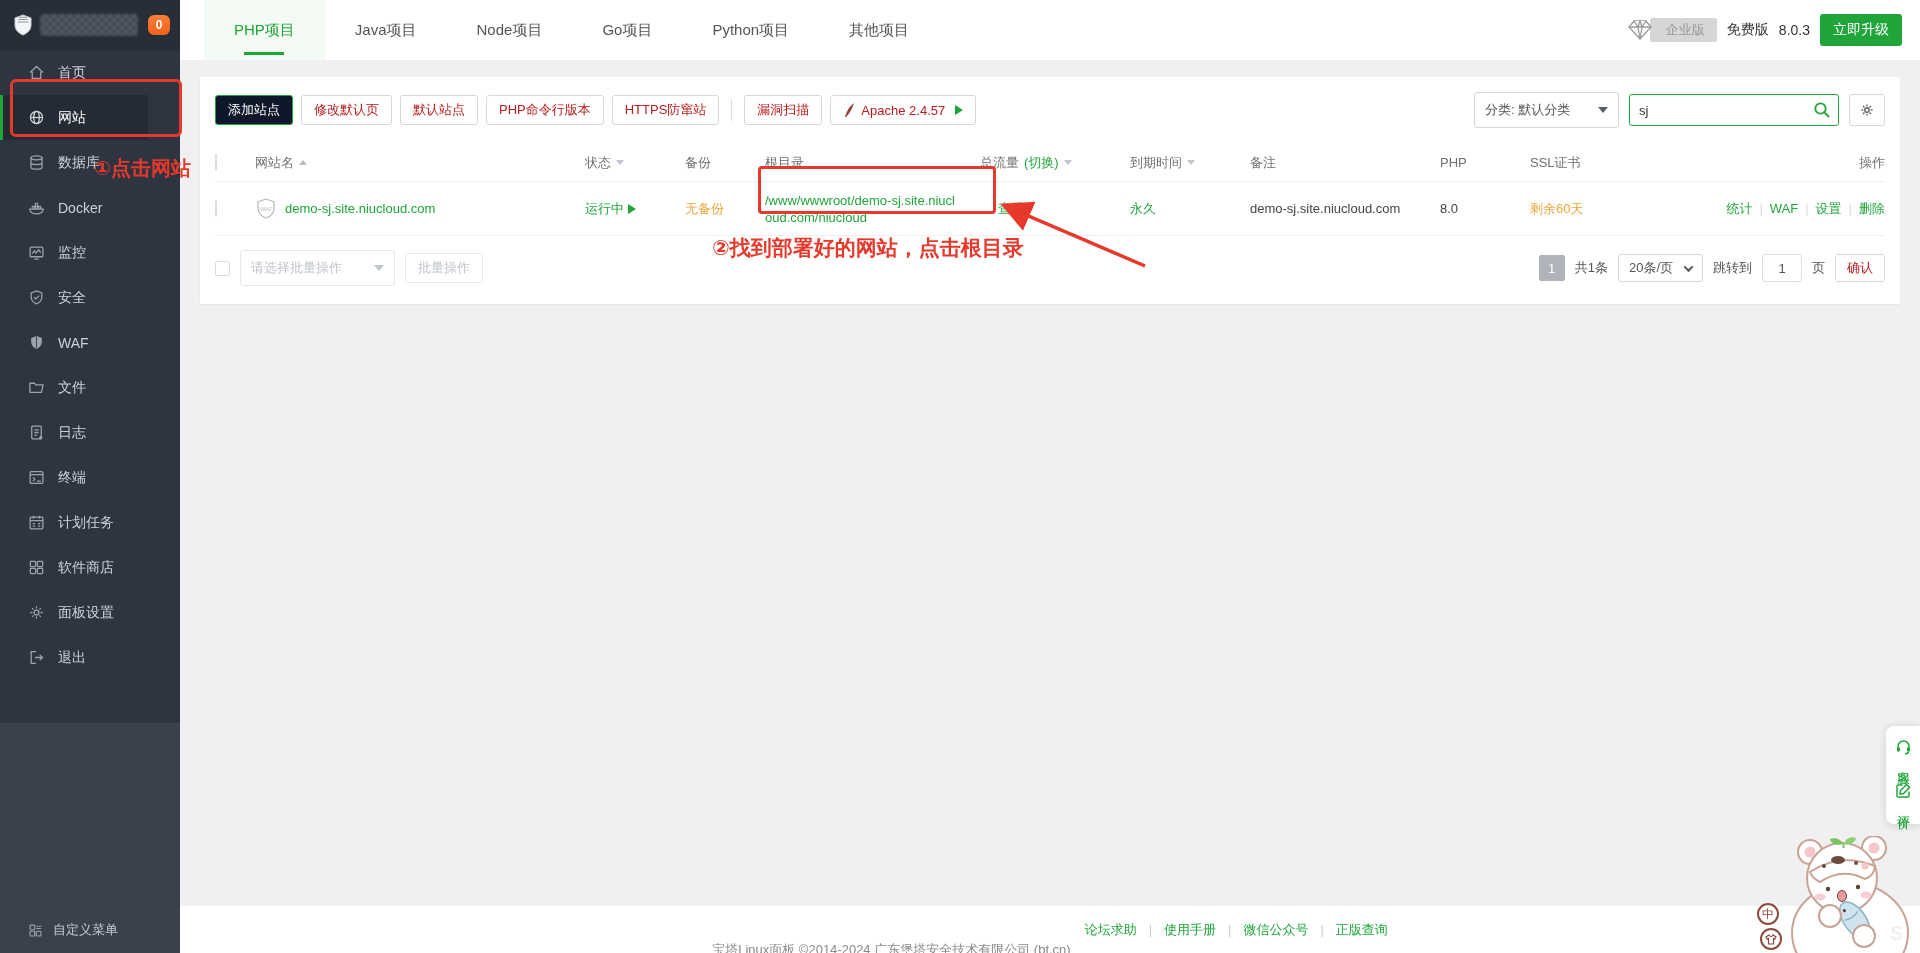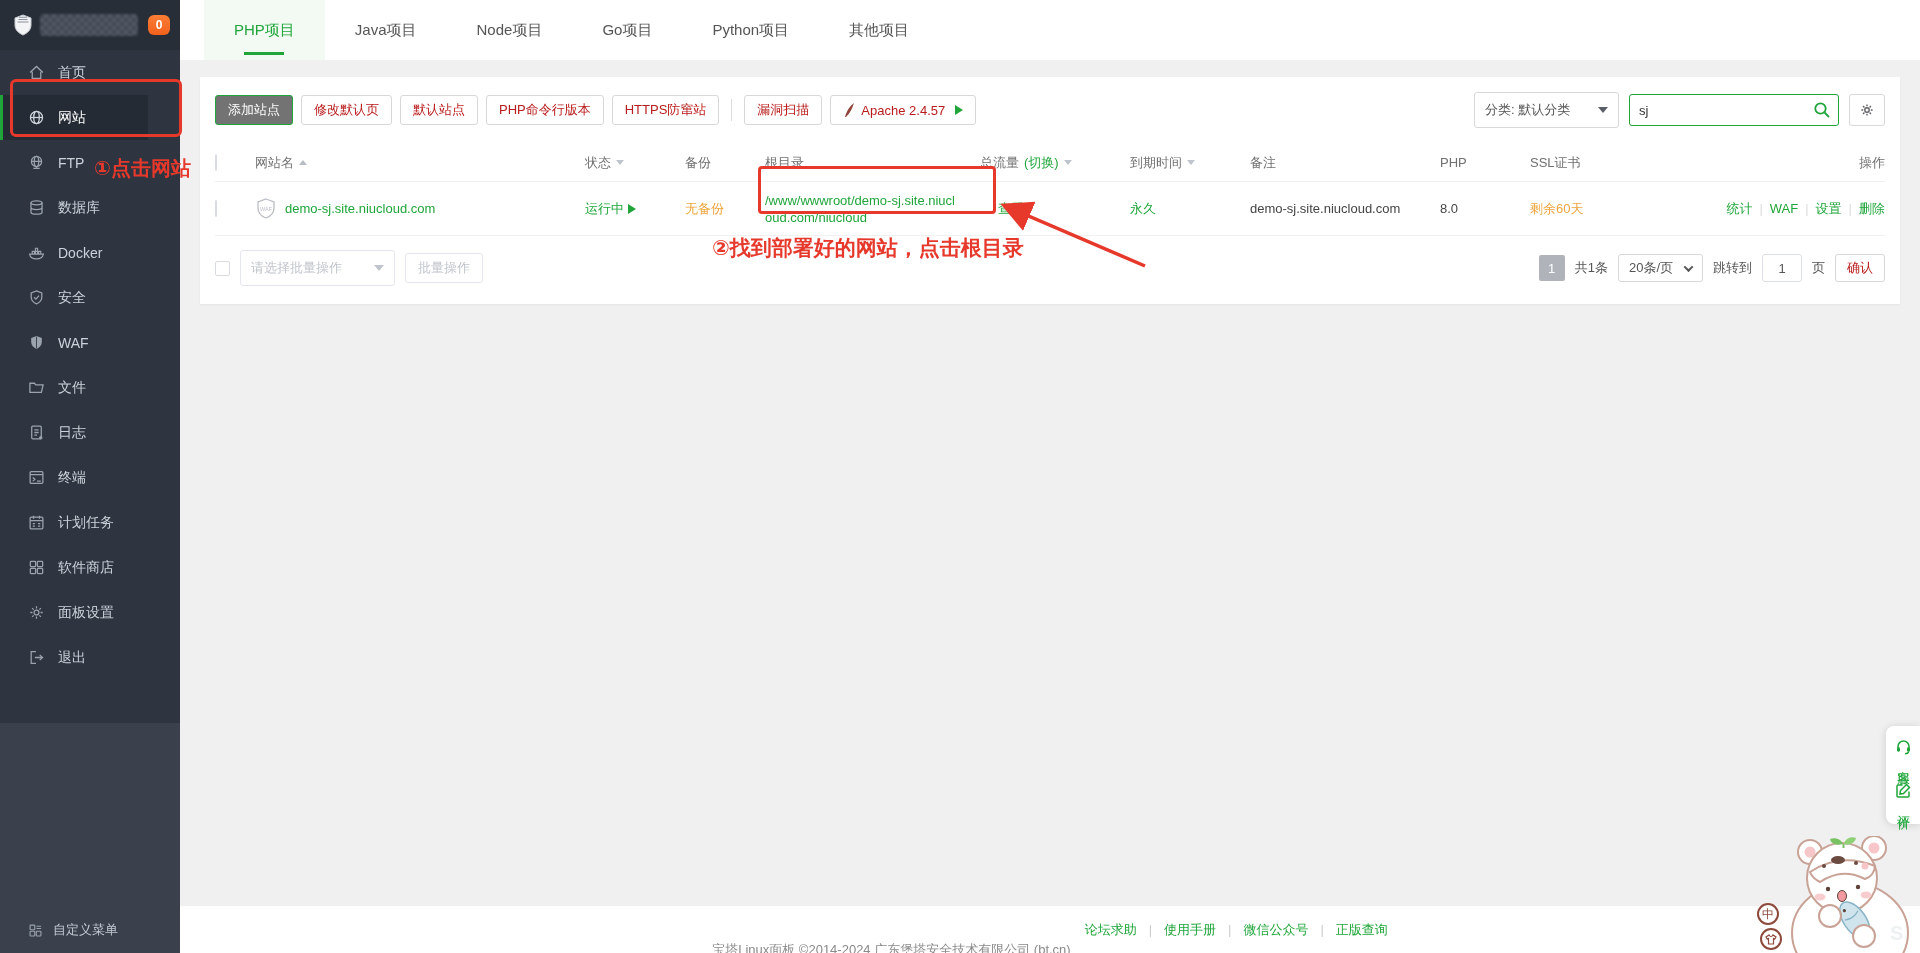--- a/index.html
+++ b/index.html
@@ -36,21 +36,21 @@
   .pill { background:#d6d6d6; color:#989898; font-size:13px; padding:3px 12px 3px 16px; border-radius:2px; margin-left:-13px; }
   .ver-label, .ver-num { font-size:14px; color:#333; }
   .btn-upgrade { background:#20a53a; color:#fff; font-size:14px; border:none; border-radius:3px; padding:7px 13px; cursor:pointer; }
 
   
   .panel { position:absolute; left:200px; top:77px; width:1700px; background:#fff; box-shadow:0 1px 2px rgba(0,0,0,.05);
     padding:15px 15px 18px; }
   .toolbar { display:flex; align-items:center; gap:8px; }
   .btn { height:30px; display:inline-flex; align-items:center; gap:6px; padding:0 12px; font-size:13px; color:#b91c1c;
     background:#fff; border:1px solid #d8d8d8; border-radius:3px; cursor:pointer; white-space:nowrap; }
-  .btn-green { background:#737373; border-color:#20a53a; color:#fff; }
+  .btn-green { background:#0f172a; border-color:#20a53a; color:#fff; }
   .vsep { width:1px; height:22px; background:#ddd; margin:0 4px; }
   .toolbar-right { margin-left:auto; display:flex; align-items:center; gap:10px; }
   .select { height:36px; display:inline-flex; align-items:center; gap:26px; padding:0 10px; font-size:13px; color:#555;
     background:#fff; border:1px solid #d8d8d8; border-radius:3px; cursor:pointer; white-space:nowrap; }
   .tri-down { width:0; height:0; border-left:5px solid transparent; border-right:5px solid transparent; border-top:6px solid #5a5e66; }
   .tri-down.light { border-top-color:#c0c4cc; }
   .search-box { position:relative; width:210px; }
   .search-box input { width:210px; height:32px; border:1px solid #20a53a; border-radius:3px; padding:0 32px 0 9px;
     font-size:13px; color:#333; outline:none; font-family:inherit; }
   .search-icon { position:absolute; right:8px; top:7px; width:18px; height:18px; color:#20a53a; cursor:pointer; }
@@ -146,44 +146,43 @@
             <circle cx="8" cy="8" r="5.7"></circle>
             <ellipse cx="8" cy="8" rx="2.6" ry="5.7"></ellipse>
             <path d="M2.3 8h11.4"></path>
           </svg>
         </span>
       <span>网站</span>
     </div>
     <div class="nav-item">
       <span class="icon">
           <svg viewBox="0 0 16 16" fill="none" stroke="currentColor" stroke-width="1.2">
-            <circle cx="8" cy="7" r="4.8"></circle>
-            <ellipse cx="8" cy="7" rx="2.1" ry="4.8"></ellipse>
-            <path d="M3.2 7h9.6M5 13.5h6M8 11.8v1.7"></path>
-          </svg>
-        </span>
-      <span>FTP</span>
-    </div>
-    <div class="nav-item">
-      <span class="icon">
-          <svg viewBox="0 0 16 16" fill="none" stroke="currentColor" stroke-width="1.2">
             <ellipse cx="8" cy="3.6" rx="5.2" ry="1.9"></ellipse>
             <path d="M2.8 3.6v8.8c0 1 2.3 1.9 5.2 1.9s5.2-.9 5.2-1.9V3.6M2.8 8c0 1 2.3 1.9 5.2 1.9S13.2 9 13.2 8"></path>
           </svg>
         </span>
       <span>数据库</span>
     </div>
     <div class="nav-item">
       <span class="icon">
           <svg viewBox="0 0 16 16" fill="none" stroke="currentColor" stroke-width="1.1">
             <path d="M1.5 9.5h13c-.6 2.8-2.8 4.5-6.5 4.5S2 12.3 1.5 9.5Z"></path>
             <path d="M4 9.5V7h2v2.5M7 9.5V7h2v2.5M10 9.5V7h2v2.5M7 6.5V4h2v2.5"></path>
           </svg>
         </span>
       <span>Docker</span>
+    </div>
+    <div class="nav-item">
+      <span class="icon">
+          <svg viewBox="0 0 16 16" fill="none" stroke="currentColor" stroke-width="1.2">
+            <rect x="2" y="3" width="12" height="9" rx="1"></rect>
+            <path d="M4 9l2-2.5 1.5 2L10 5.5 12 8M6 14.2h4"></path>
+          </svg>
+        </span>
+      <span>监控</span>
     </div>
     <div class="nav-item">
       <span class="icon">
           <svg viewBox="0 0 16 16" fill="none" stroke="currentColor" stroke-width="1.2">
             <path d="M8 1.8 13 3.7v3.8c0 3.2-2.2 5.3-5 6.5-2.8-1.2-5-3.3-5-6.5V3.7Z"></path>
             <path d="M5.7 7.8 7.4 9.5l3-3.3"></path>
           </svg>
         </span>
       <span>安全</span>
     </div>
@@ -276,20 +275,32 @@
 </div>
 
 <div class="tabbar">
   <div class="tab active">PHP项目</div>
   <div class="tab">Java项目</div>
   <div class="tab">Node项目</div>
   <div class="tab">Go项目</div>
   <div class="tab">Python项目</div>
   <div class="tab">其他项目</div>
 
+  <div class="tab-right">
+    <span class="diamond-wrap" style="z-index:1;">
+      <svg width="26" height="22" viewBox="0 0 26 22" fill="#fff" stroke="#9a9a9a" stroke-width="1.3">
+          <path d="M7 2h12l5 6-11 12L2 8Z"></path>
+          <path d="M2 8h22M7 2l4 6 2-6 2 6 4-6M11 8l2 12 2-12"></path>
+        </svg>
+    </span>
+    <span class="pill">企业版</span>
+    <span class="ver-label">免费版</span>
+    <span class="ver-num">8.0.3</span>
+    <button class="btn-upgrade">立即升级</button>
+  </div>
 </div>
 
 <div class="panel">
 
   <div class="toolbar">
     <button class="btn btn-green">添加站点</button>
     <button class="btn">修改默认页</button>
     <button class="btn">默认站点</button>
     <button class="btn">PHP命令行版本</button>
     <button class="btn">HTTPS防窜站</button>

